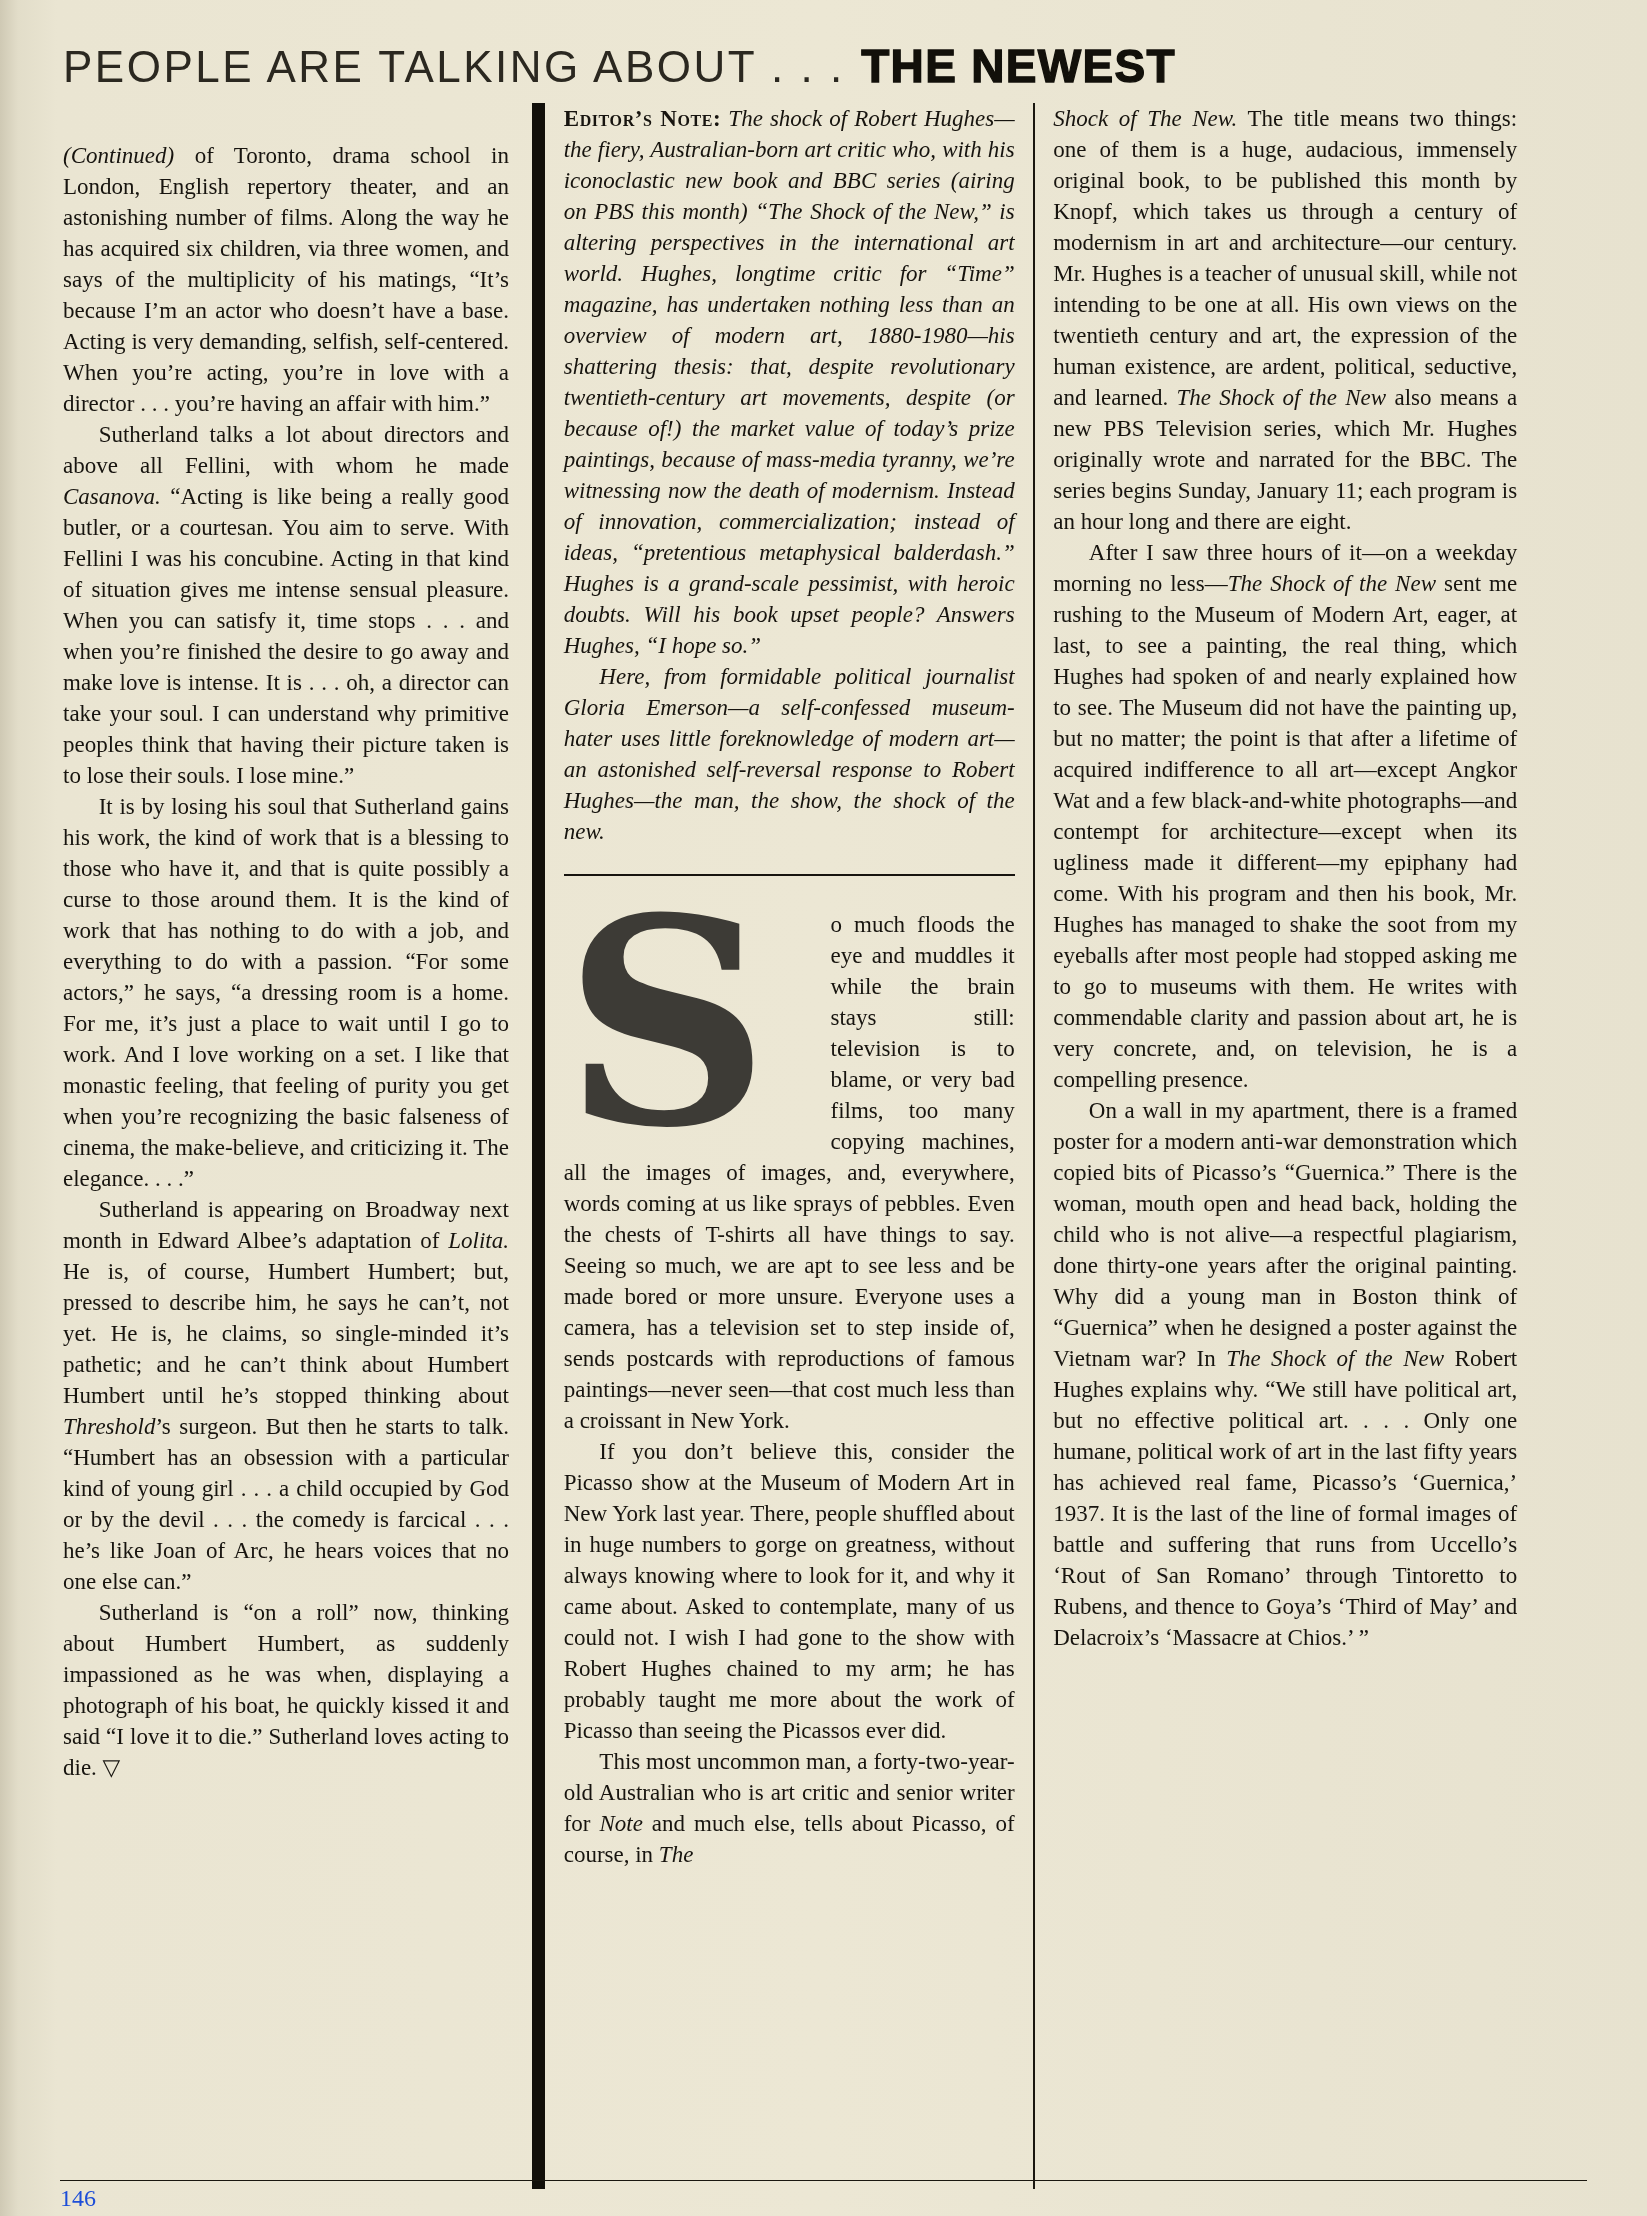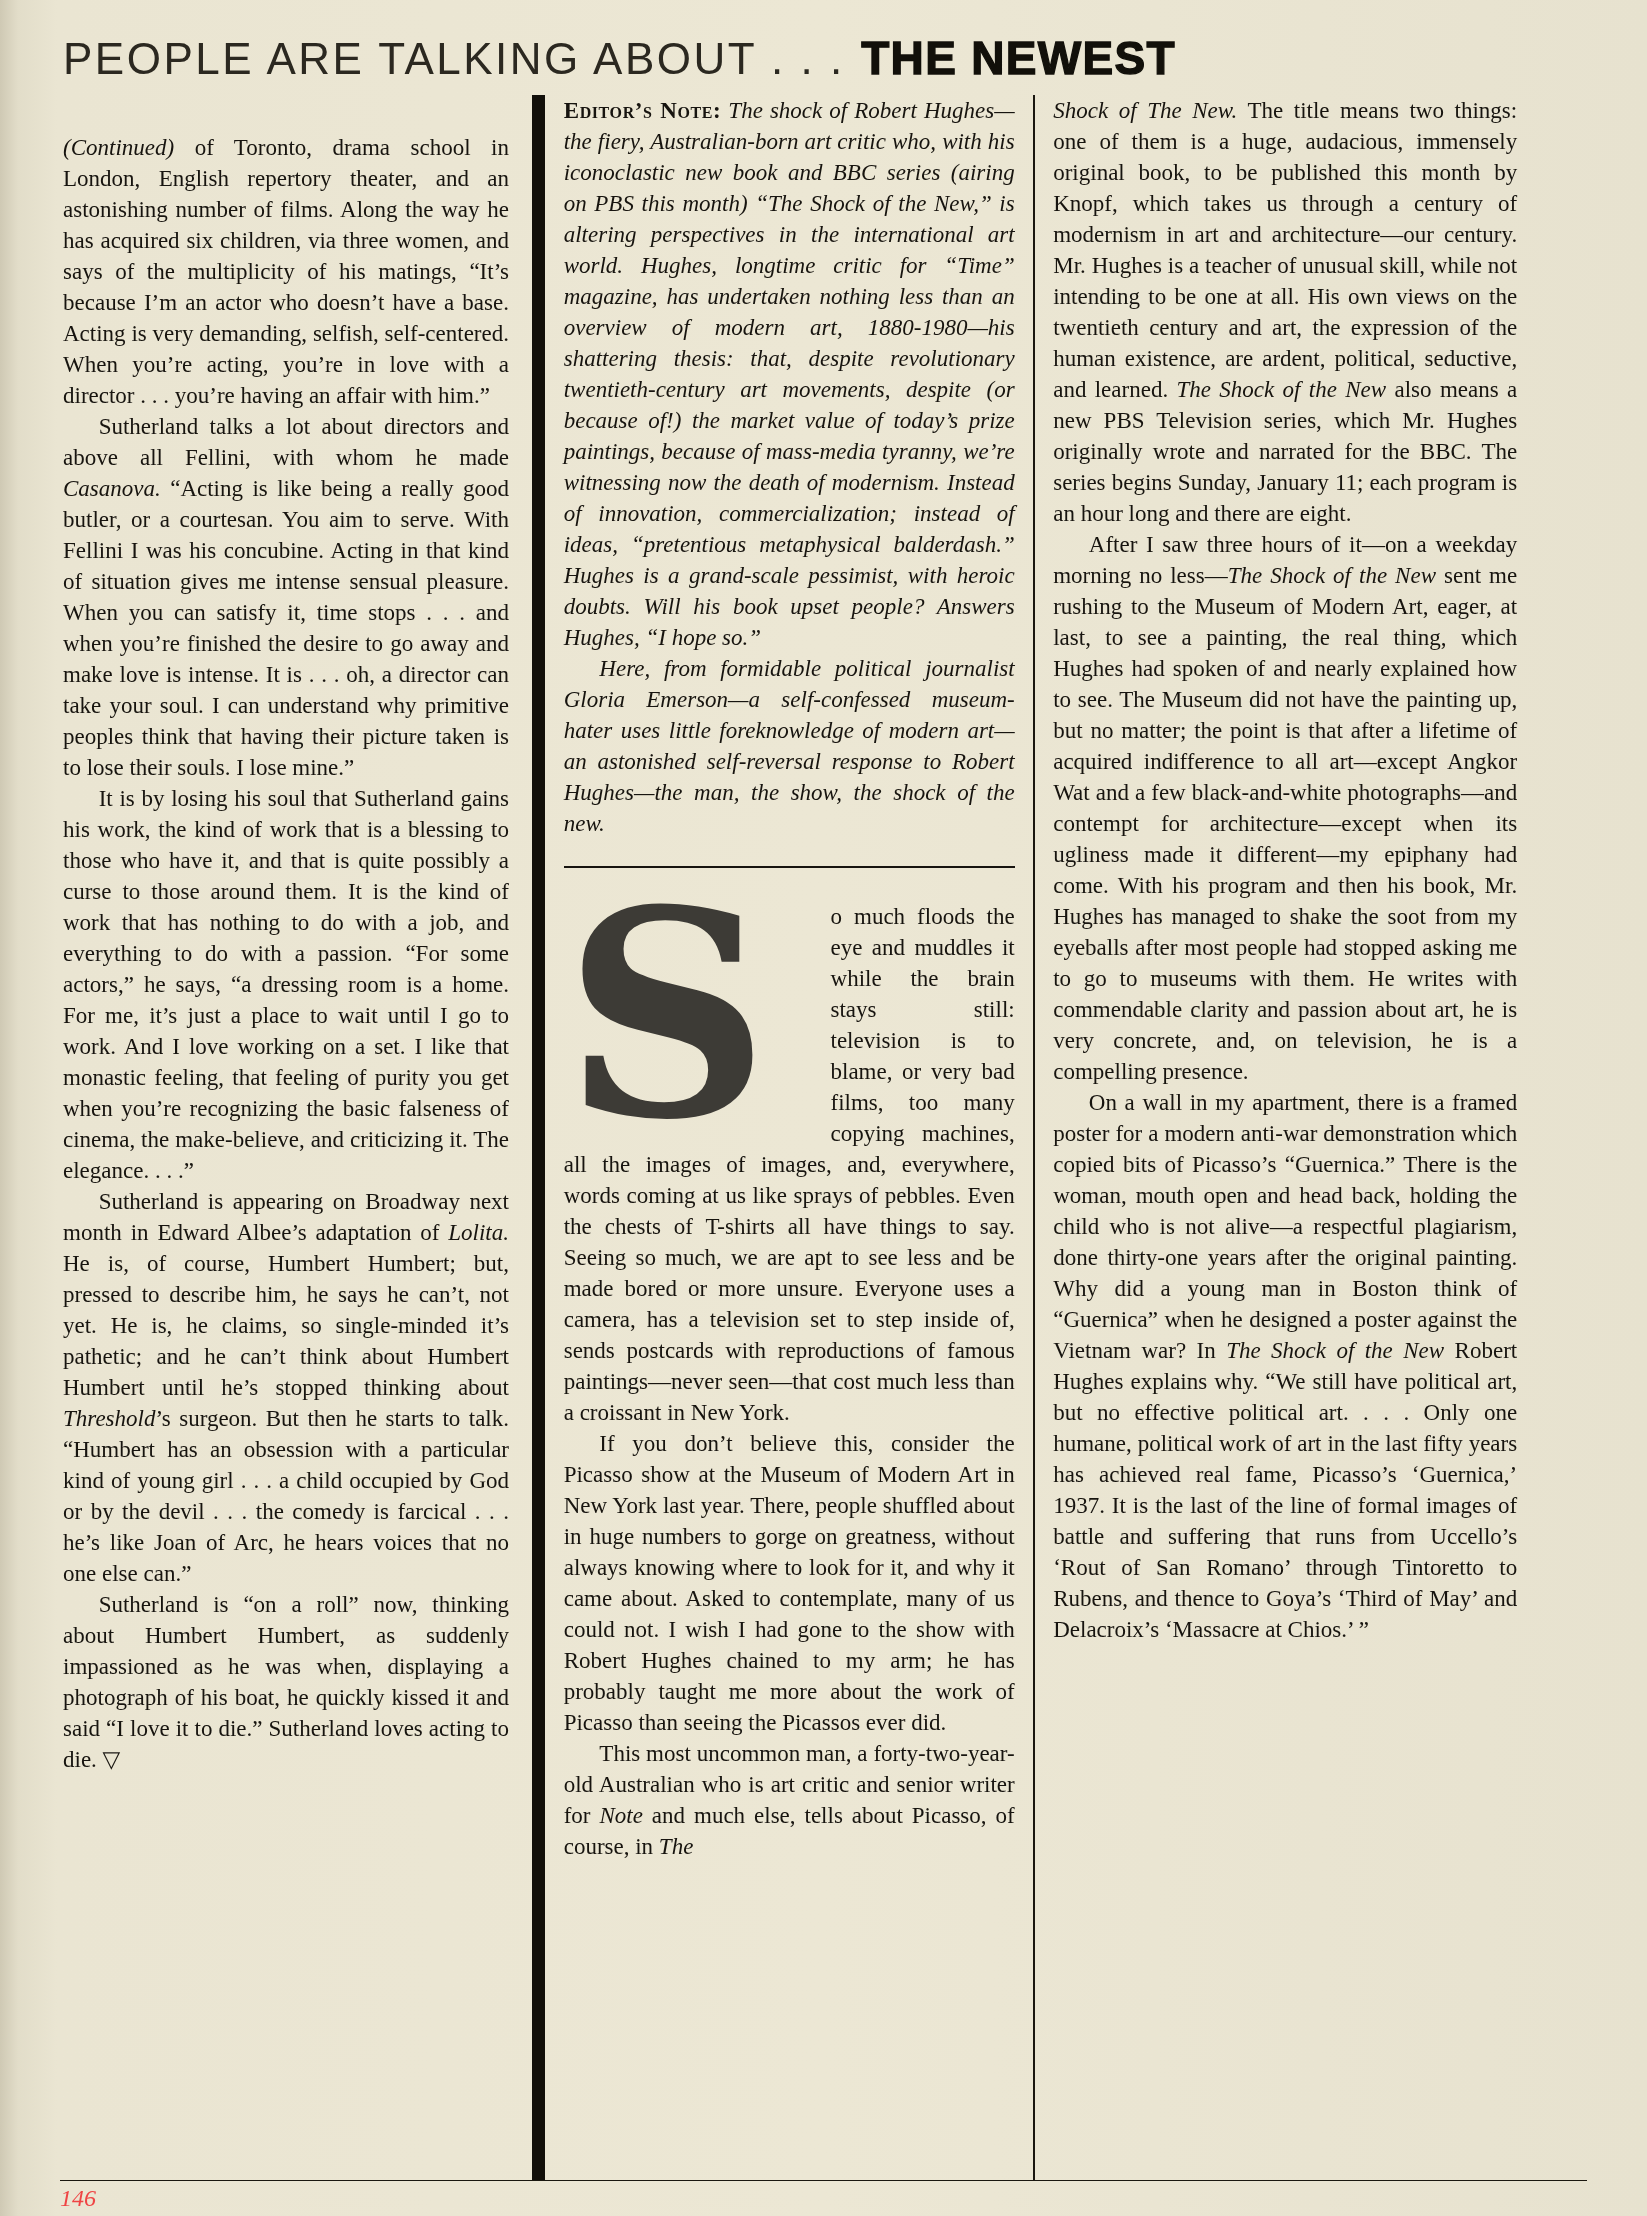--- a/index.html
+++ b/index.html
@@ -7,21 +7,21 @@
   body {
     font-family: "Liberation Serif", serif;
     color: #17140f;
     background: linear-gradient(90deg, #cfc9b4 0px, #e2ddc9 18px, #eae5d2 57px, #ece7d4 50%, #e7e2cf 100%);
     overflow: hidden;
   }
   .page {
     position: relative;
     width: 1647px;
     height: 2216px;
-    padding: 11px 0 0 63px;
+    padding: 19px 0 0 63px;
     overflow: hidden;
   }
 
   
   .masthead {
     display: flex;
     align-items: baseline;
     gap: 16.5px;
     margin-bottom: 10px;
     white-space: nowrap;
@@ -116,22 +116,21 @@
     right: 60px;
     bottom: 3.8px;
   }
   .footer-rule {
     border: none;
     border-top: 1.9px solid #1a170f;
     margin-bottom: 3.8px;
   }
   .page-number {
     font-size: 24px;
-    color: #ef4444;
-    font-style: italic;
+    color: #1d4ed8;
   }
 </style>
 </head>
 <body>
 
 <div class="page">
 
   <header class="masthead">
     <span class="mh-kicker">PEOPLE ARE TALKING ABOUT . . .</span>
     <span class="mh-title">THE NEWEST</span>

